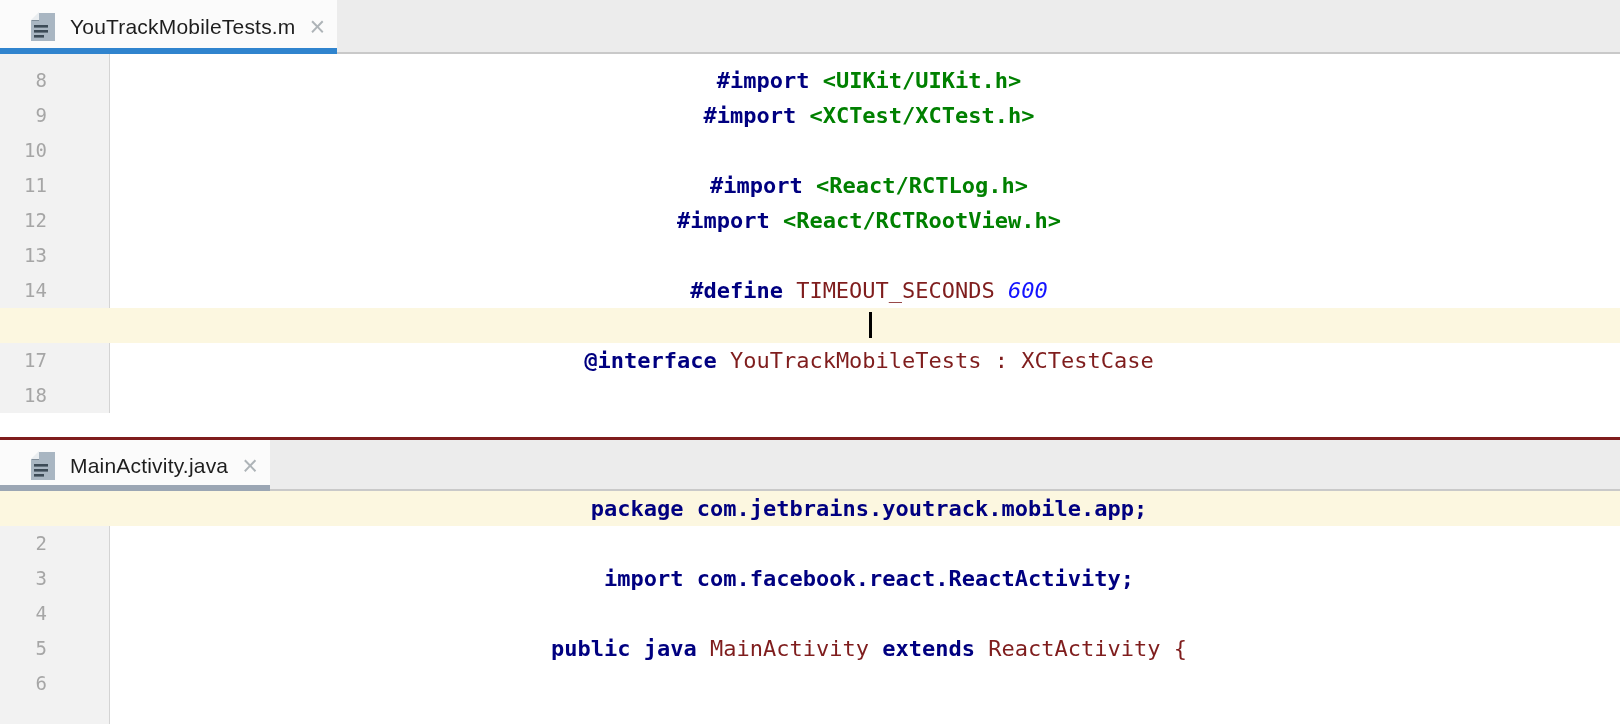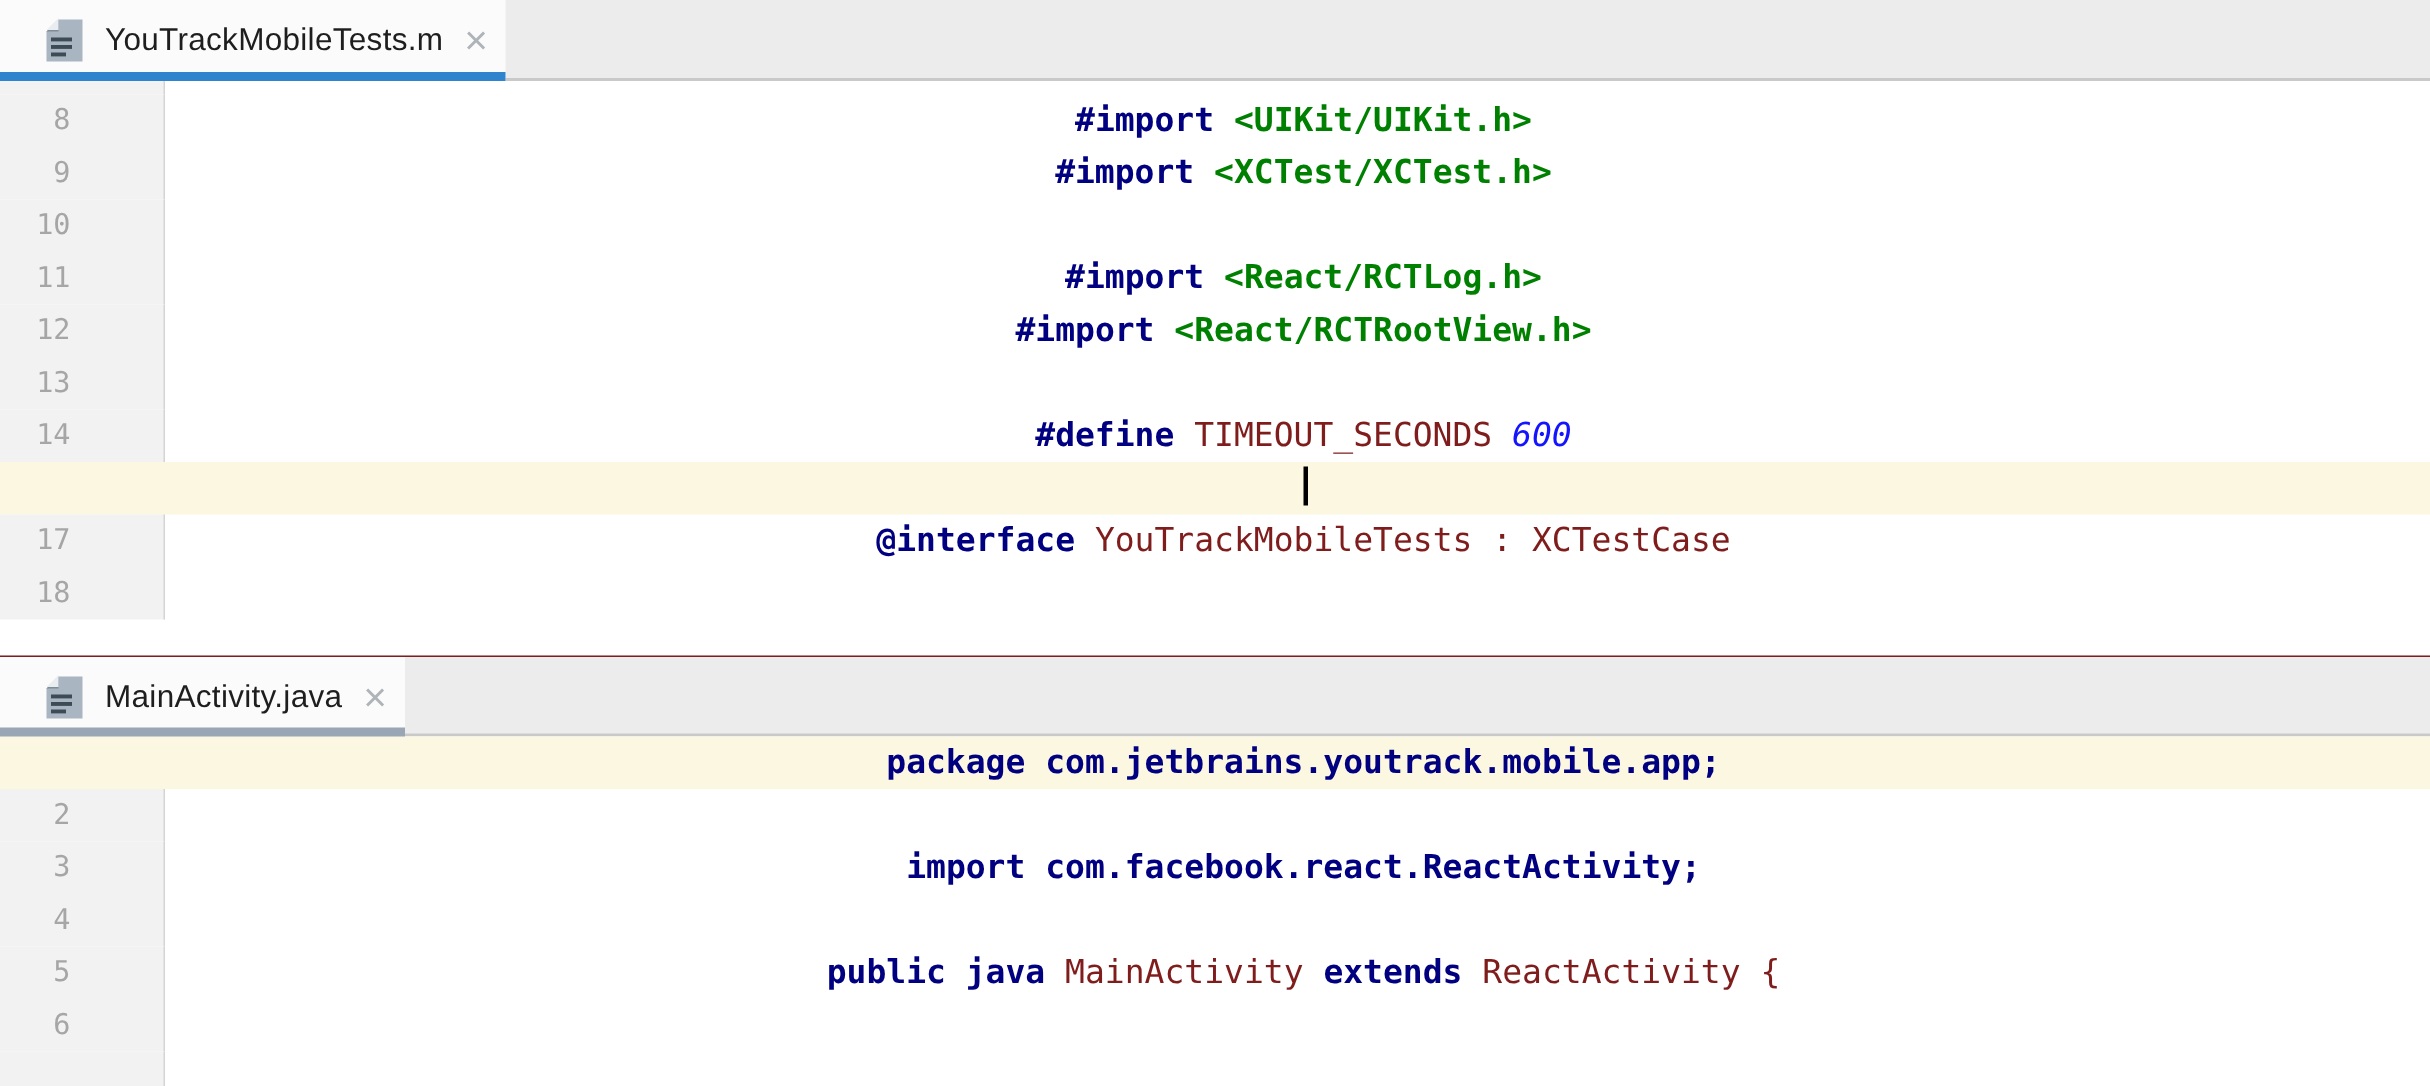--- a/index.html
+++ b/index.html
@@ -17,21 +17,21 @@
     --strip-border:#C9C9C9;
   }
   *{margin:0;padding:0;box-sizing:border-box;}
   body{width:1620px;height:724px;overflow:hidden;background:#fff;
        font-family:"Liberation Sans", sans-serif;}
   .screen{width:1620px;height:724px;overflow:hidden;background:#fff;display:flex;flex-direction:column;}
 
   
   .tabbar{position:relative;height:54px;background:var(--tabbar-bg);display:flex;flex:0 0 auto;}
   .tabbar::after{content:"";position:absolute;left:0;right:0;bottom:0;height:2px;background:var(--strip-border);}
-  .pane-bottom .tabbar{border-top:1px solid #7f1d1d;height:54px;}
+  .pane-bottom .tabbar{border-top:3px solid #7f1d1d;height:54px;}
   .tab{position:relative;z-index:1;display:flex;align-items:center;height:100%;
        padding:0 12px 0 30px;background:var(--tab-bg);cursor:default;}
   .tab .indicator{position:absolute;left:0;right:0;bottom:0;height:6px;}
   .pane-top .tab .indicator{background:var(--accent);}
   .pane-bottom .tab .indicator{background:var(--inactive-ind);}
   .file-icon{display:inline-flex;margin-right:14px;}
   .tab-label{font-size:21px;color:#1E1E1E;letter-spacing:.2px;}
   .tab-close{margin-left:14px;color:#AEB4B8;font-size:27px;line-height:20px;font-weight:400;}
 
   

